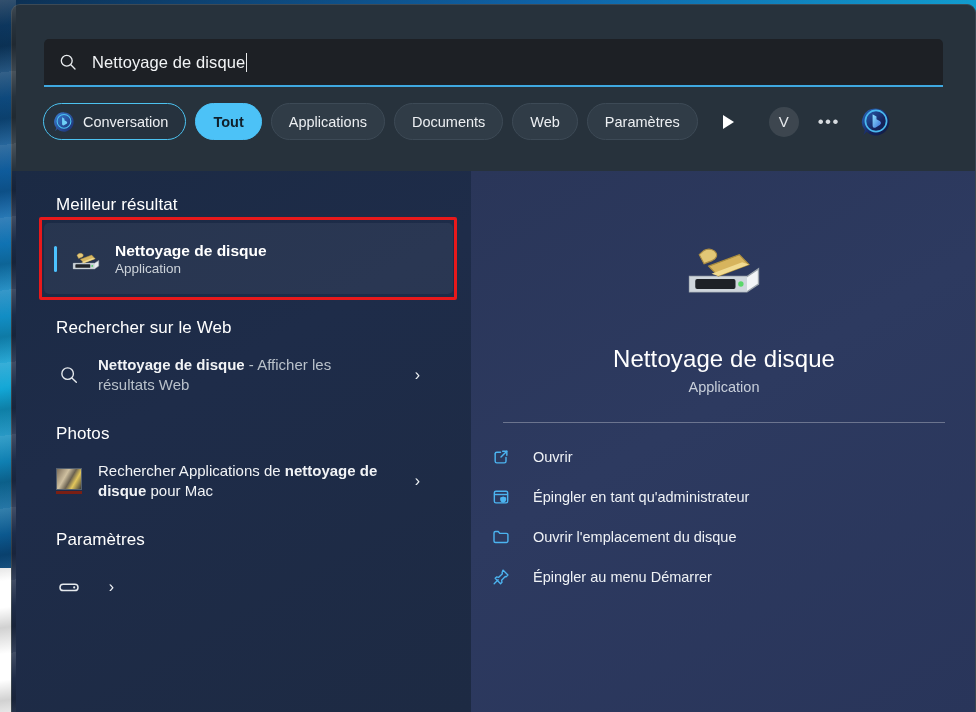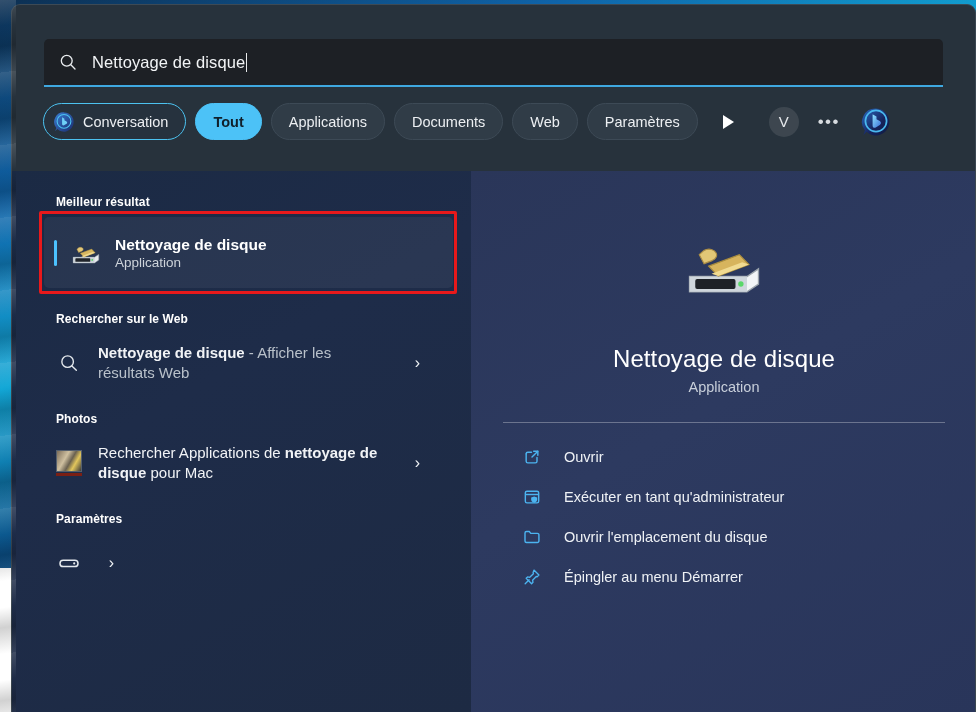--- a/index.html
+++ b/index.html
@@ -137,22 +137,22 @@
     overflow: hidden;
   }
   .right-pane {
     width: 506px; height: 100%;
     background: linear-gradient(150deg, #2a3659 0%, #2d3a60 45%, #29355a 100%);
     position: relative;
   }
 
   .group-title {
     color: #ffffff;
-    font-size: 12px;
-    font-weight: 700;
+    font-size: 17px;
+    font-weight: 400;
     padding: 24px 0 6px 12px;
     letter-spacing: .1px;
   }
   .group-title.tight { padding-top: 18px; }
 
   
   .best-wrap { position: relative; margin-top: 2px; }
   .annot-box {
     position: absolute;
     left: -5px; top: -6px;
@@ -238,21 +238,21 @@
   .preview-sub {
     margin-top: 6px;
     color: #c8cfda;
     font-size: 14.5px;
   }
   .divider {
     margin: 27px auto 0 auto;
     width: 442px; height: 1px;
     background: rgba(255,255,255,.30);
   }
-  .actions { padding: 14px 0 0 51px; }
+  .actions { padding: 14px 0 0 20px; }
   .action {
     display: flex;
     align-items: center;
     gap: 22px;
     height: 40px;
     cursor: default;
   }
   .action-ico { width: 20px; height: 20px; flex: none; }
   .action-label { color: #eef1f5; font-size: 14.5px; }
 </style>
@@ -435,21 +435,21 @@
             </svg>
             <span class="action-label">Ouvrir</span>
           </div>
 
           <div class="action">
             <svg class="action-ico" viewBox="0 0 24 24" fill="none">
               <rect x="4" y="5" width="16" height="14" rx="2" stroke="#4cb4f0" stroke-width="1.7"></rect>
               <line x1="4" y1="9" x2="20" y2="9" stroke="#4cb4f0" stroke-width="1.7"></line>
               <path d="M14.6 11.4l3.6 1.3v2.6c0 1.8-1.8 3.1-3.6 3.6-1.8-.5-3.6-1.8-3.6-3.6v-2.6z" fill="#4cb4f0"></path>
             </svg>
-            <span class="action-label">Exécuter en tant qu'administrateur</span>
+            <span class="action-label">Épingler en tant qu'administrateur</span>
           </div>
 
           <div class="action">
             <svg class="action-ico" viewBox="0 0 24 24" fill="none">
               <path d="M3.6 7.2a1.8 1.8 0 0 1 1.8-1.8h3.3l1.8 2.2h8a1.8 1.8 0 0 1 1.8 1.8v7.4a1.8 1.8 0 0 1-1.8 1.8H5.4a1.8 1.8 0 0 1-1.8-1.8z" stroke="#4cb4f0" stroke-width="1.7" stroke-linejoin="round"></path>
             </svg>
             <span class="action-label">Ouvrir l'emplacement du disque</span>
           </div>
 
           <div class="action">

